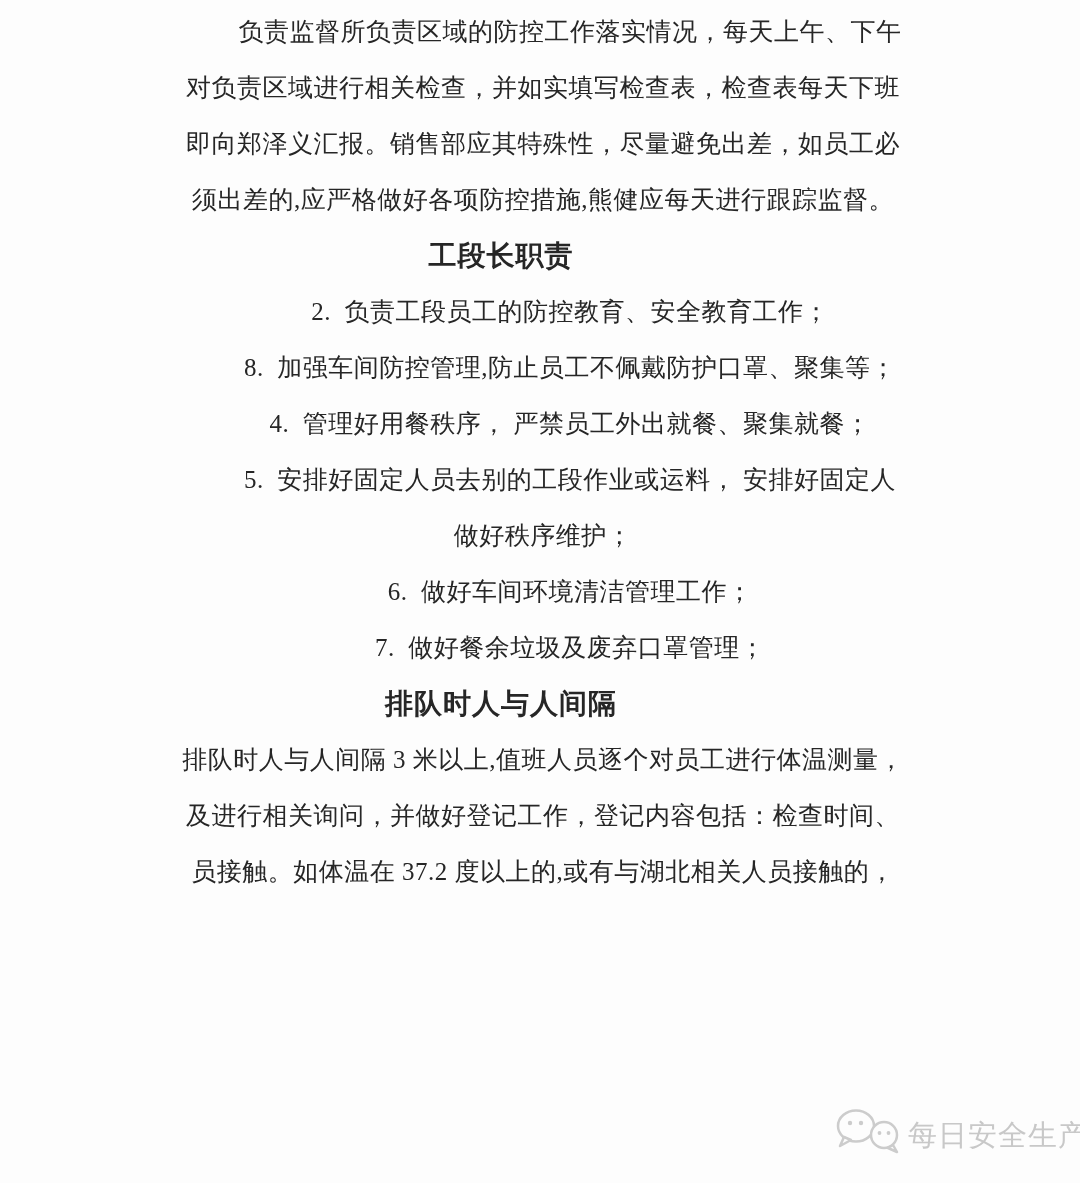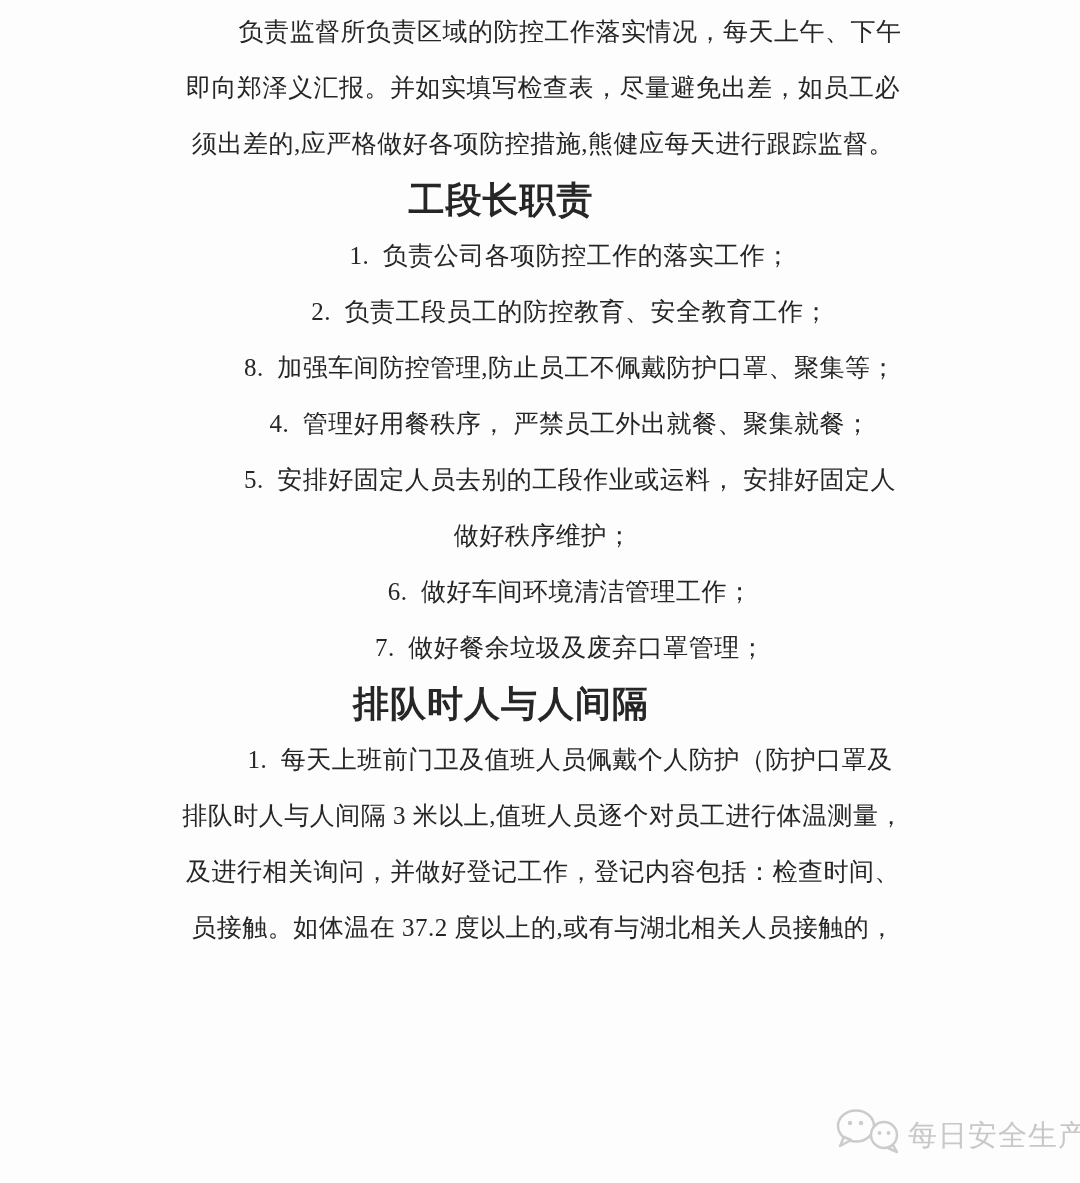--- a/index.html
+++ b/index.html
@@ -22,21 +22,21 @@
     height: 56px;
     line-height: 56px;
     font-size: 25px;
     white-space: pre;
     letter-spacing: 0.5px;
     text-align: center;
   }
   .indent { padding-left: 54px; }
   .heading {
     font-weight: bold;
-    font-size: 36px;
+    font-size: 28px;
     text-align: center;
     padding-right: 84px;
     letter-spacing: 1px;
   }
   .watermark {
     position: absolute;
     left: 834px;
     top: 1104px;
     display: flex;
     align-items: center;
@@ -68,34 +68,33 @@
       <circle cx="45.5" cy="29" r="1.9" fill="#cccccc"></circle>
       <circle cx="54.5" cy="29" r="1.9" fill="#cccccc"></circle>
     </svg>
   </span>
   <span class="wm-text">每日安全生产</span>
 </div>
 
 <div class="doc">
 
   <div class="line indent">负责监督所负责区域的防控工作落实情况，每天上午、下午</div>
-  <div class="line">即向郑泽义汇报。并如实填写检查表，尽量避免出差，如员工必</div>
+  <div class="line">对负责区域进行相关检查，并如实填写检查表，检查表每天下班</div>
+  <div class="line">即向郑泽义汇报。销售部应其特殊性，尽量避免出差，如员工必</div>
   <div class="line">须出差的,应严格做好各项防控措施,熊健应每天进行跟踪监督。</div>
 
   <div class="line heading">工段长职责</div>
 
-  <div class="line indent">1.  负责公司各项防控工作的落实工作；</div>
   <div class="line indent">2.  负责工段员工的防控教育、安全教育工作；</div>
   <div class="line indent">8.  加强车间防控管理,防止员工不佩戴防护口罩、聚集等；</div>
   <div class="line indent">4.  管理好用餐秩序， 严禁员工外出就餐、聚集就餐；</div>
   <div class="line indent">5.  安排好固定人员去别的工段作业或运料， 安排好固定人</div>
   <div class="line">做好秩序维护；</div>
   <div class="line indent">6.  做好车间环境清洁管理工作；</div>
   <div class="line indent">7.  做好餐余垃圾及废弃口罩管理；</div>
 
   <div class="line heading">排队时人与人间隔</div>
 
-  <div class="line indent">1.  每天上班前门卫及值班人员佩戴个人防护（防护口罩及</div>
   <div class="line">排队时人与人间隔 3 米以上,值班人员逐个对员工进行体温测量，</div>
   <div class="line">及进行相关询问，并做好登记工作，登记内容包括：检查时间、</div>
   <div class="line">员接触。如体温在 37.2 度以上的,或有与湖北相关人员接触的，</div>
 
 </div>
 
 </body></html>

